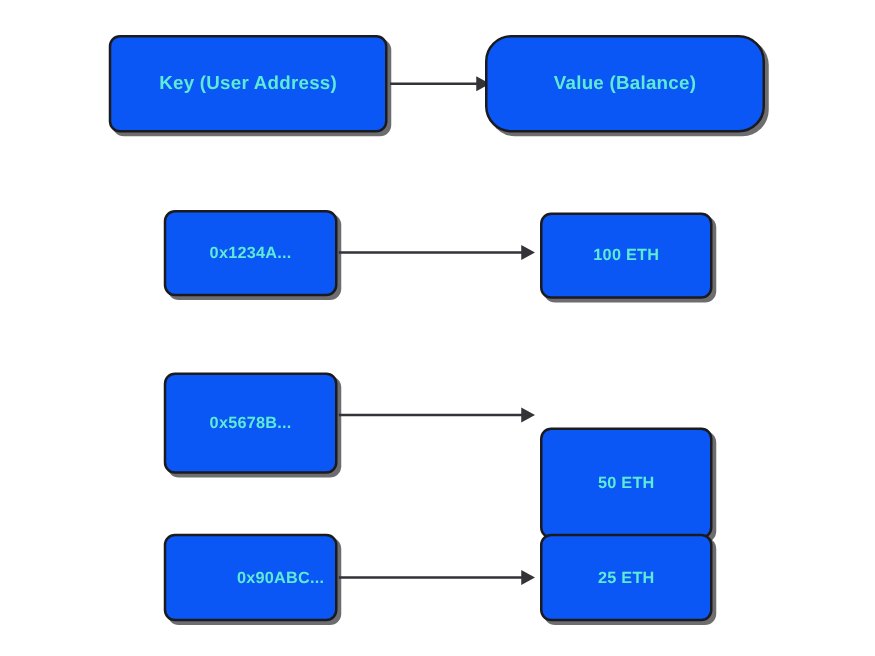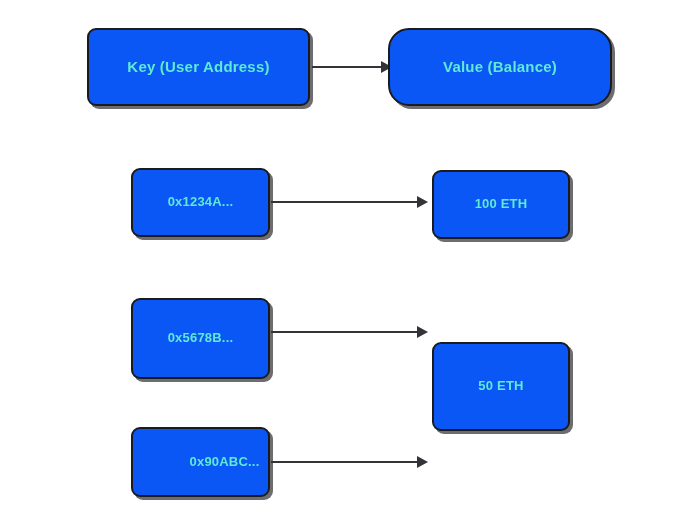--- a/index.html
+++ b/index.html
@@ -105,14 +105,17 @@
     <span class="node-label">50 ETH</span>
   </div>
 
   <div class="node row-entry" style="left:131px; top:427px; width:139px; height:70px;padding-left:48px;">
     <span class="node-label">0x90ABC...</span>
   </div>
 
   <div class="edge" style="left:271px; top:461px; width:148px;"></div>
   <div class="edge-head" style="left:417px; top:456px;"></div>
 
+  <div class="node row-entry" style="left:432px; top:427px; width:138px; height:70px;">
+    <span class="node-label">25 ETH</span>
+  </div>
 
 </div>
 
 </body></html>

